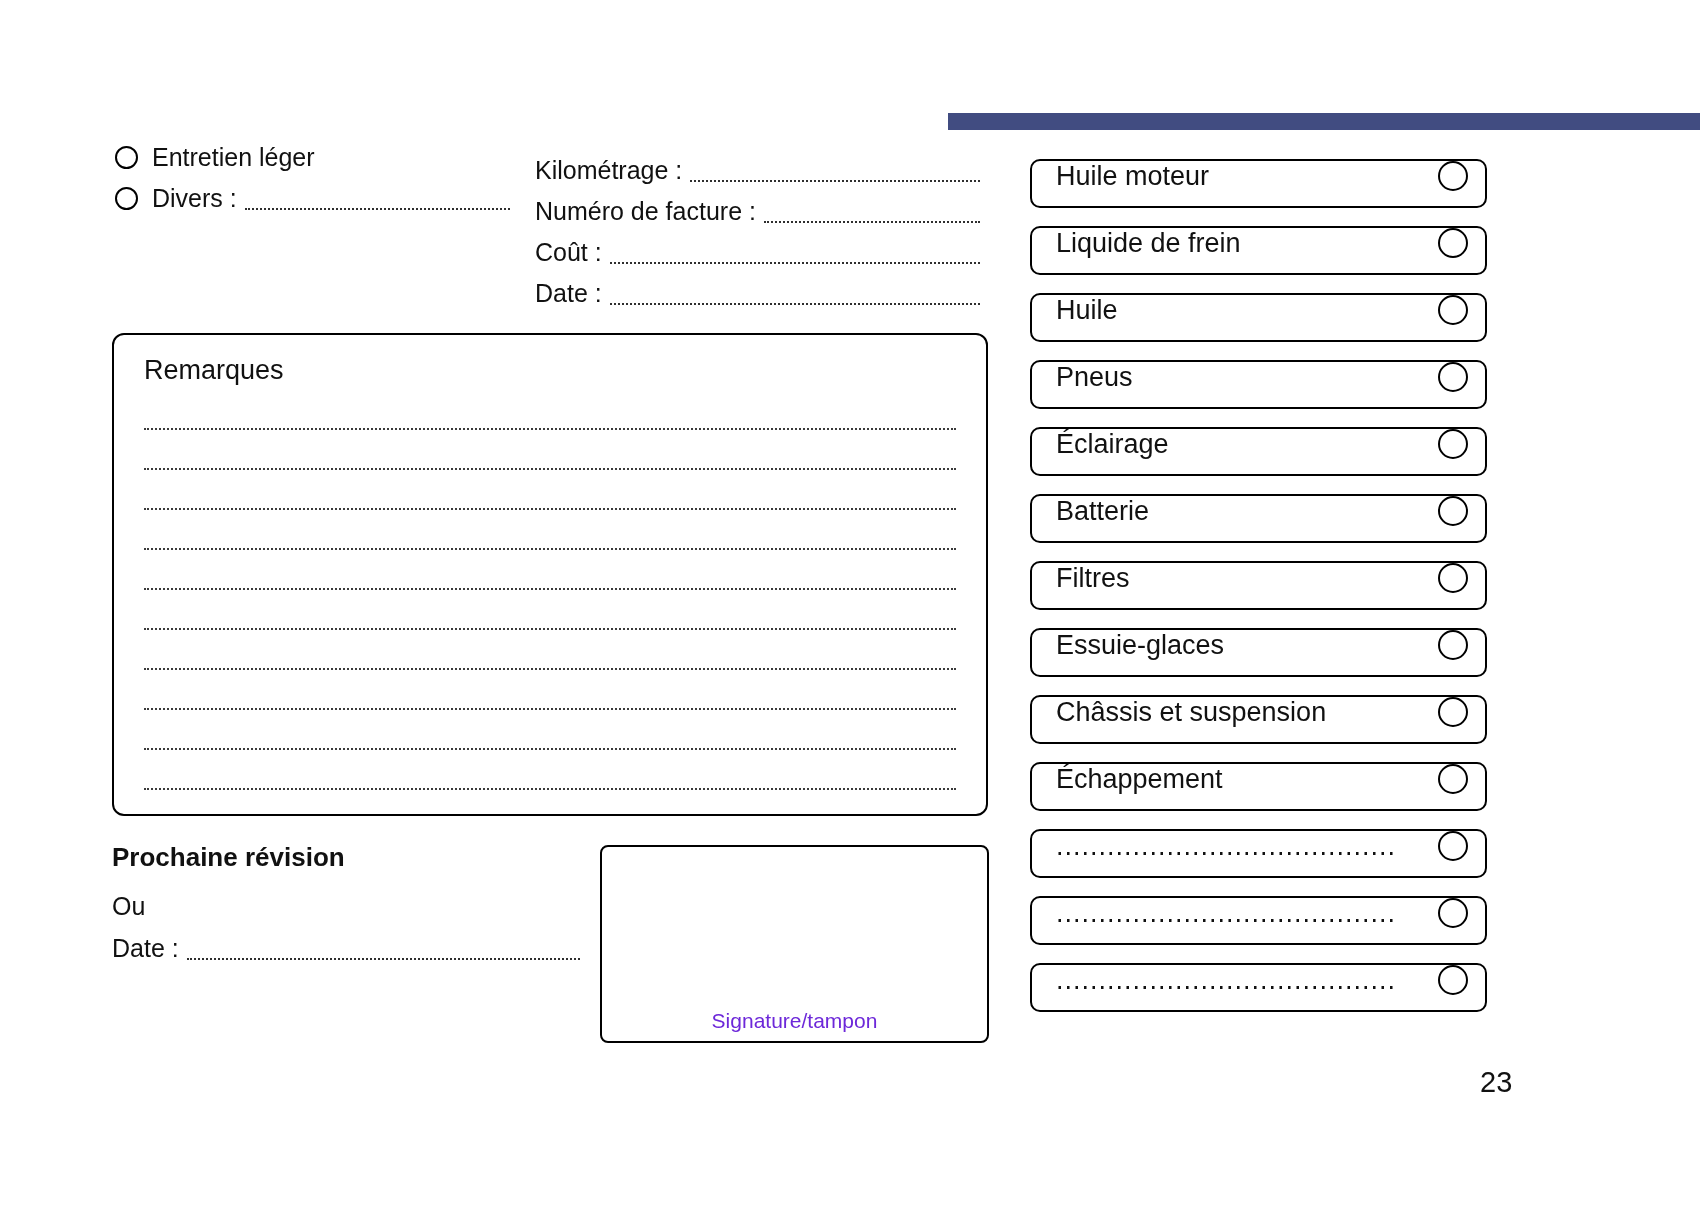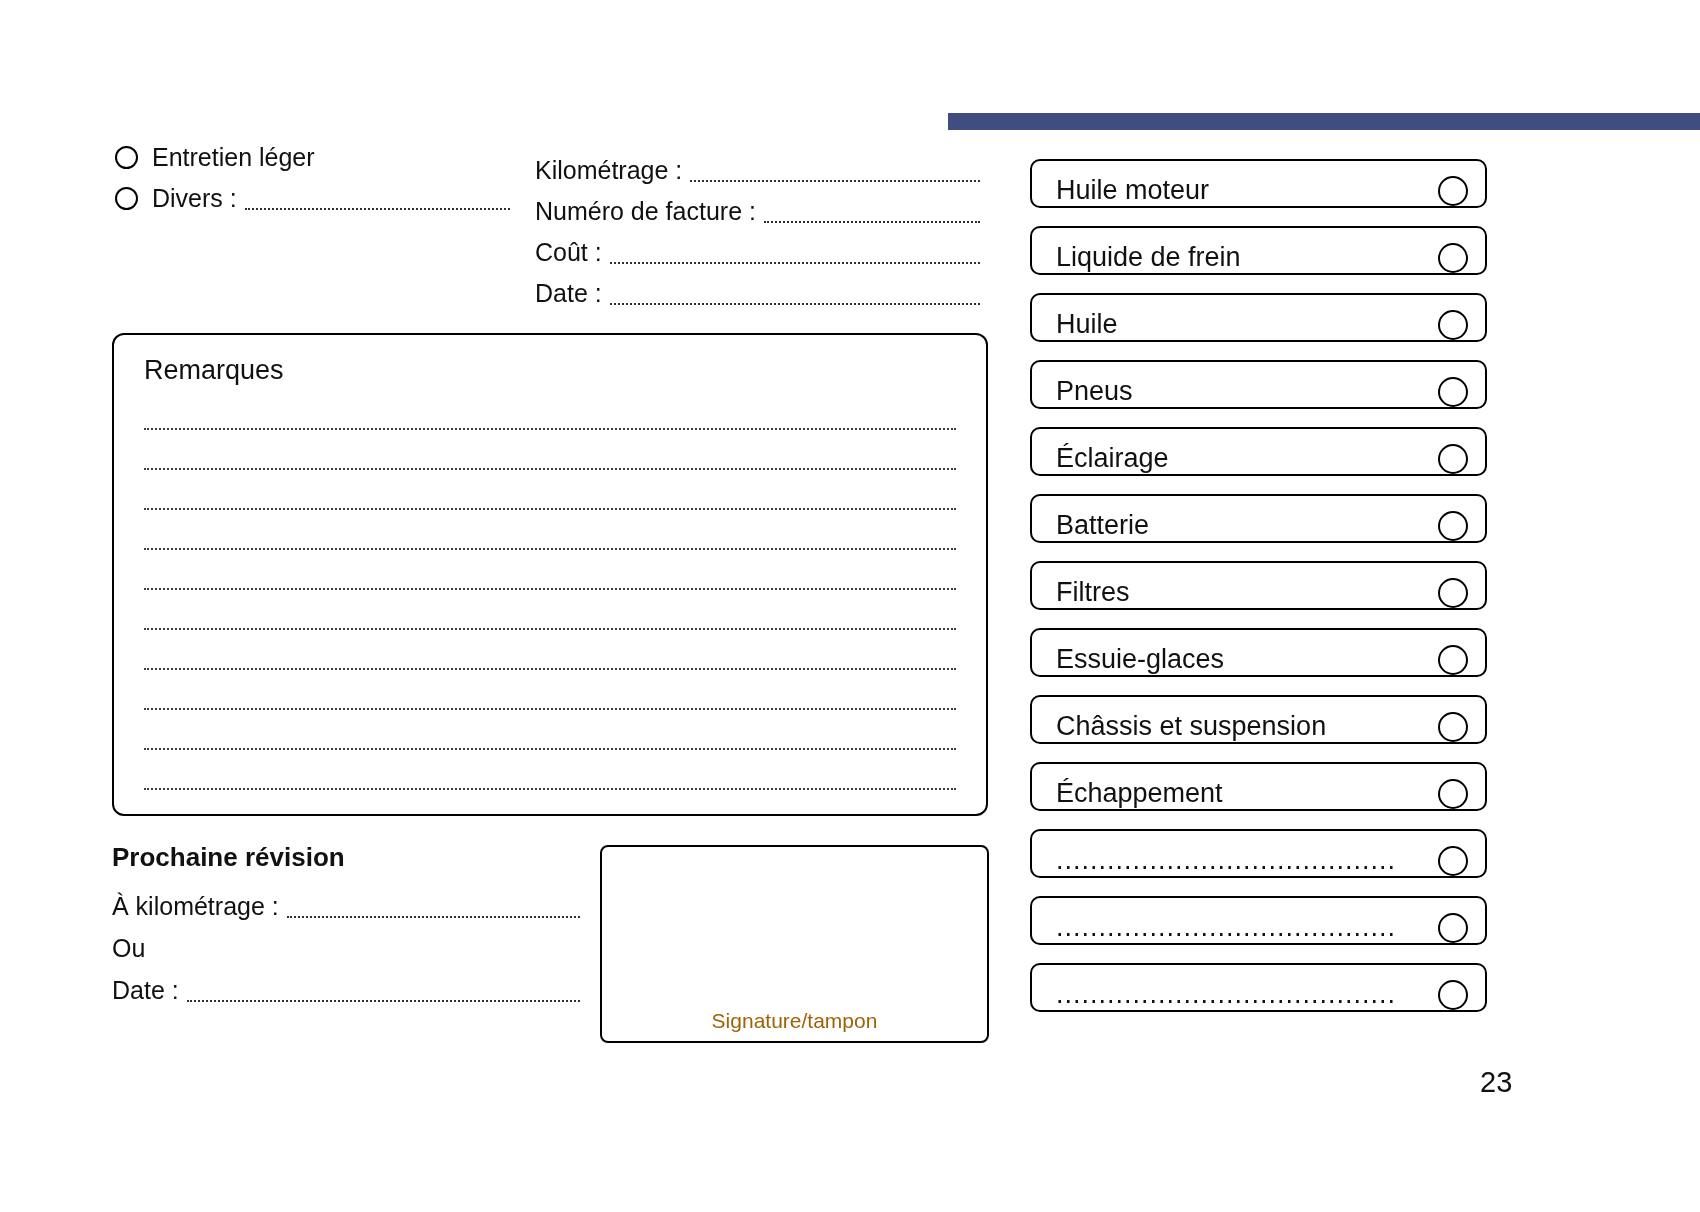--- a/index.html
+++ b/index.html
@@ -92,34 +92,34 @@
     position: absolute;
     left: 600px; top: 845px;
     width: 389px; height: 198px;
     border: 2px solid #000;
     border-radius: 8px;
     display: flex;
     align-items: flex-end;
     justify-content: center;
     padding-bottom: 8px;
   }
-  .signature-label { color: #a16207; font-size: 21px; }
+  .signature-label { color: #6d28d9; font-size: 21px; }
 
   
   .checklist {
     position: absolute;
     left: 1030px; top: 159px;
     width: 457px;
   }
   .check-item {
     height: 49px;
     border: 2.5px solid #000;
     border-radius: 10px;
     display: flex;
-    align-items: flex-end;
+    align-items: flex-start;
     justify-content: space-between;
     padding: 0 17px 0 24px;
     margin-bottom: 18px;
     font-size: 27px;
     background: #fff;
   }
   .check-label { white-space: nowrap; overflow: hidden; }
   .check-label.blank { letter-spacing: 1px; }
   .check-circle {
     width: 30px; height: 30px;
@@ -186,24 +186,20 @@
         <div class="remark-line"></div>
         <div class="remark-line"></div>
         <div class="remark-line"></div>
         <div class="remark-line"></div>
       </div>
   </div>
 
   <div class="next-service">
     <div class="ns-title">Prochaine révision</div>
     <div>
-        <div class="ns-row">
-          <span class="opt-label">À kilométrage :</span>
-          <span class="dots"></span>
-        </div>
         <div class="ns-row">
           <span class="opt-label">Ou</span>
         </div>
         <div class="ns-row">
           <span class="opt-label">Date :</span>
           <span class="dots"></span>
         </div>
       </div>
   </div>
 

